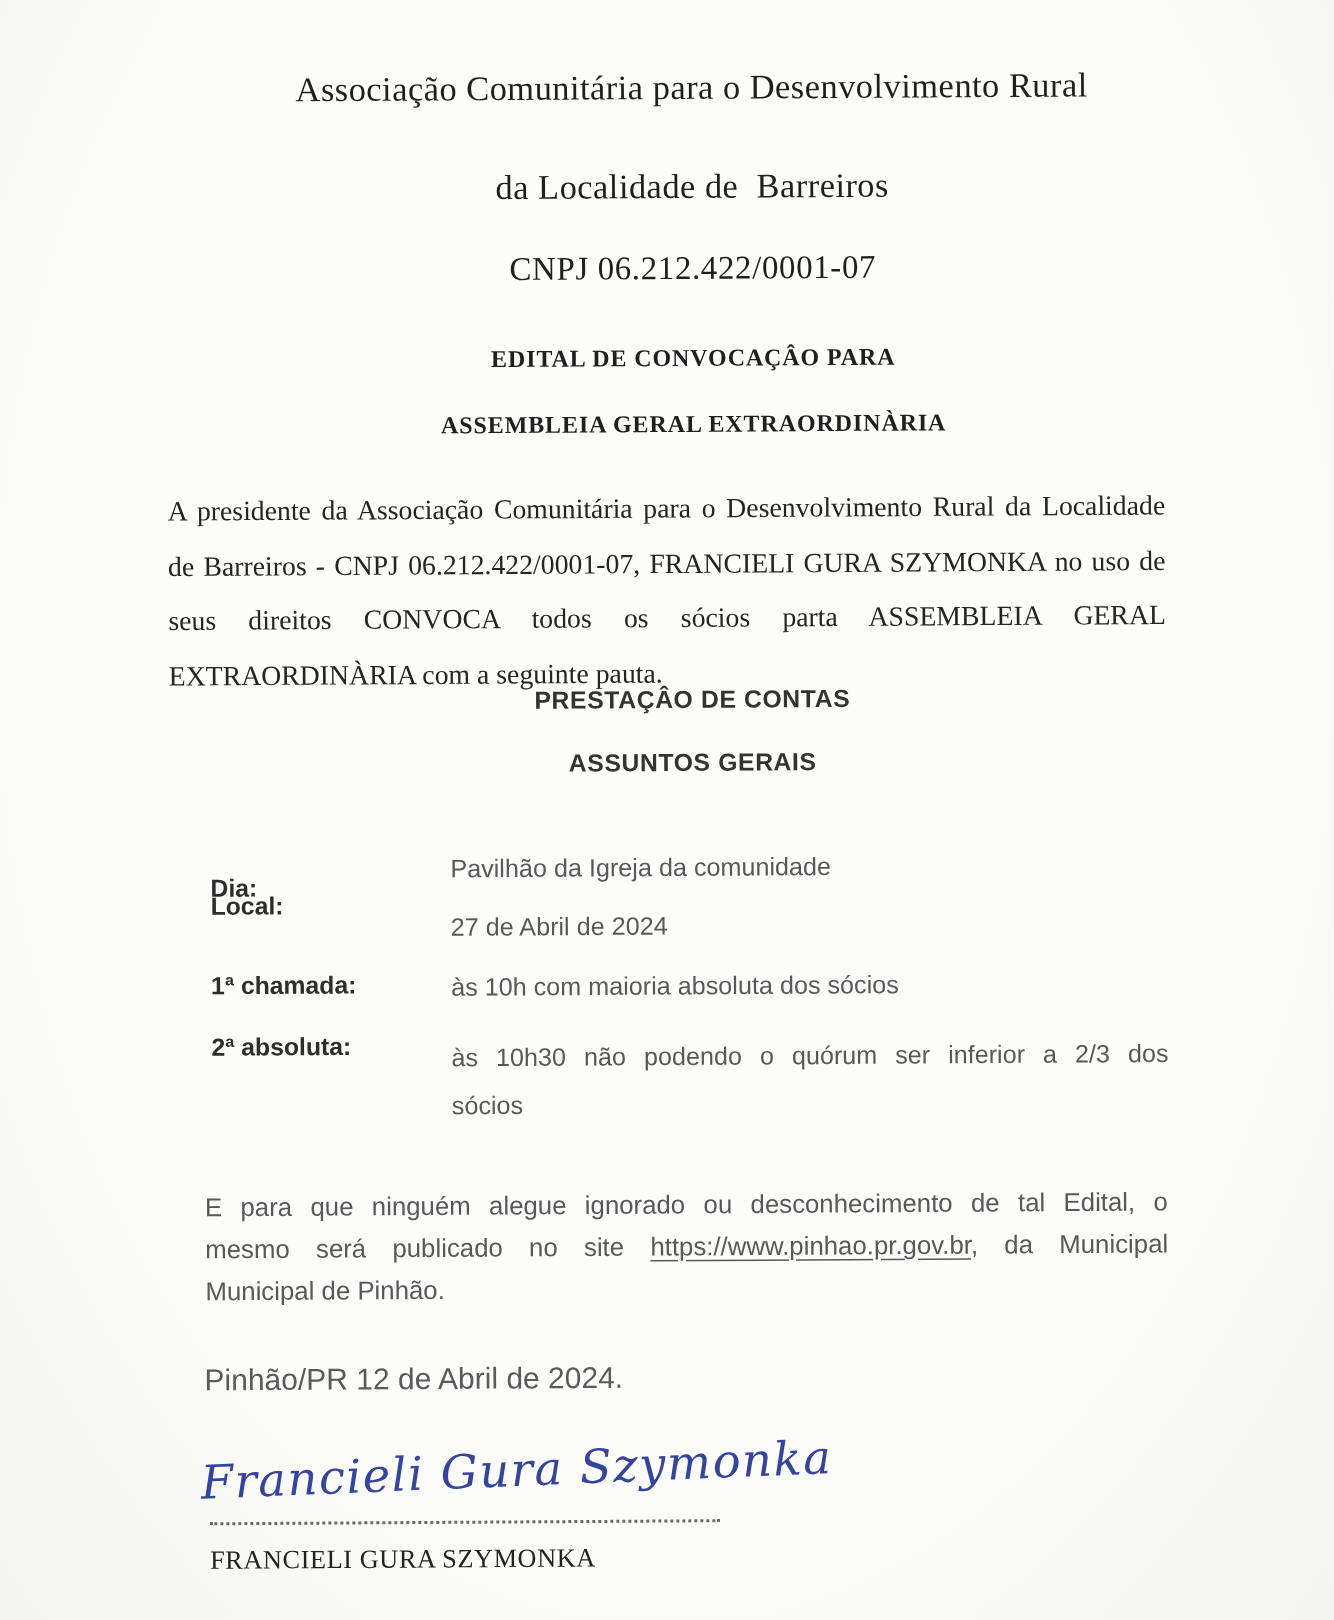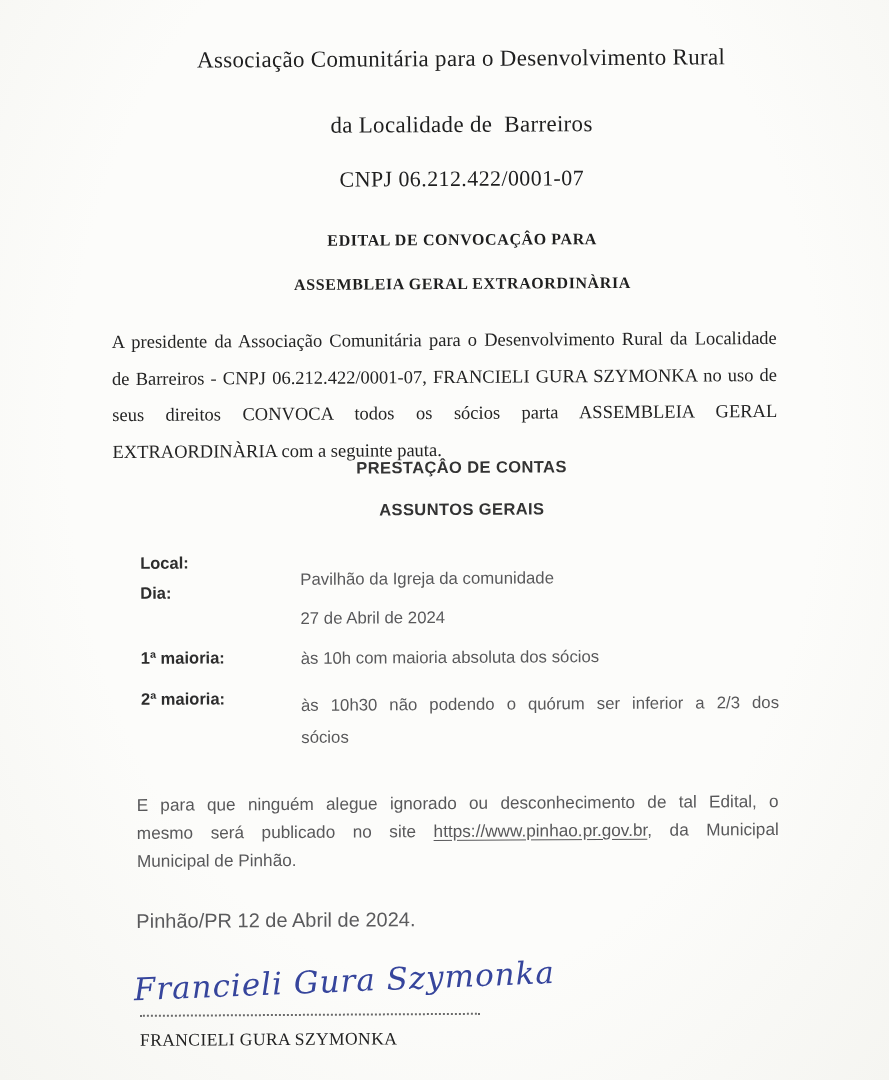--- a/index.html
+++ b/index.html
@@ -144,30 +144,30 @@
     <div class="abs intro" style="top:322px">
       <div class="jline">A presidente da Associação Comunitária para o Desenvolvimento Rural da Localidade</div>
       <div class="jline">de Barreiros - CNPJ 06.212.422/0001-07, FRANCIELI GURA SZYMONKA no uso de</div>
       <div class="jline">seus direitos CONVOCA todos os sócios parta ASSEMBLEIA GERAL</div>
       <div class="jline-last">EXTRAORDINÀRIA com a seguinte pauta.</div>
     </div>
 
     <div class="abs agenda-heading" style="top:458px">PRESTAÇÂO DE CONTAS</div>
     <div class="abs agenda-heading" style="top:500px">ASSUNTOS GERAIS</div>
 
-    <div class="abs detail-label" style="top:552px">Local:</div>
+    <div class="abs detail-label" style="top:594px">Local:</div>
     <div class="abs detail-value" style="top:569px">Pavilhão da Igreja da comunidade</div>
 
     <div class="abs detail-label" style="top:582px">Dia:</div>
     <div class="abs detail-value" style="top:608px">27 de Abril de 2024</div>
 
-    <div class="abs detail-label" style="top:647px">1ª maioria:</div>
+    <div class="abs detail-label" style="top:647px">1ª chamada:</div>
     <div class="abs detail-value" style="top:648px">às 10h com maioria absoluta dos sócios</div>
 
-    <div class="abs detail-label" style="top:688px">2ª maioria:</div>
+    <div class="abs detail-label" style="top:688px">2ª absoluta:</div>
     <div class="abs detail-value wrap2" style="top:689px">
       <div class="jline">às 10h30 não podendo o quórum ser inferior a 2/3 dos</div>
       <div class="jline-last">sócios</div>
     </div>
 
     <div class="abs notice" style="top:789px">
       <div class="jline">E para que ninguém alegue ignorado ou desconhecimento de tal Edital, o</div>
       <div class="jline"><span>mesmo será publicado no site </span><span class="notice-link">https://www.pinhao.pr.gov.br</span><span>, da Municipal</span></div>
       <div class="jline-last">Municipal de Pinhão.</div>
     </div>

